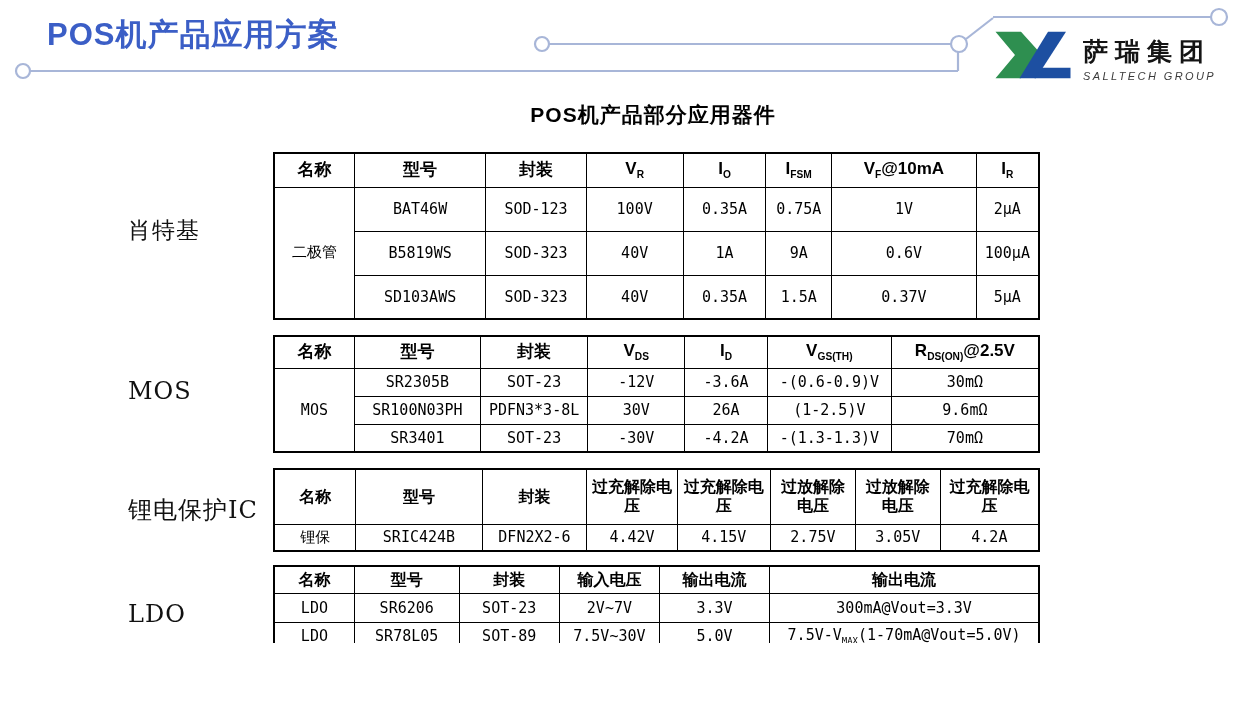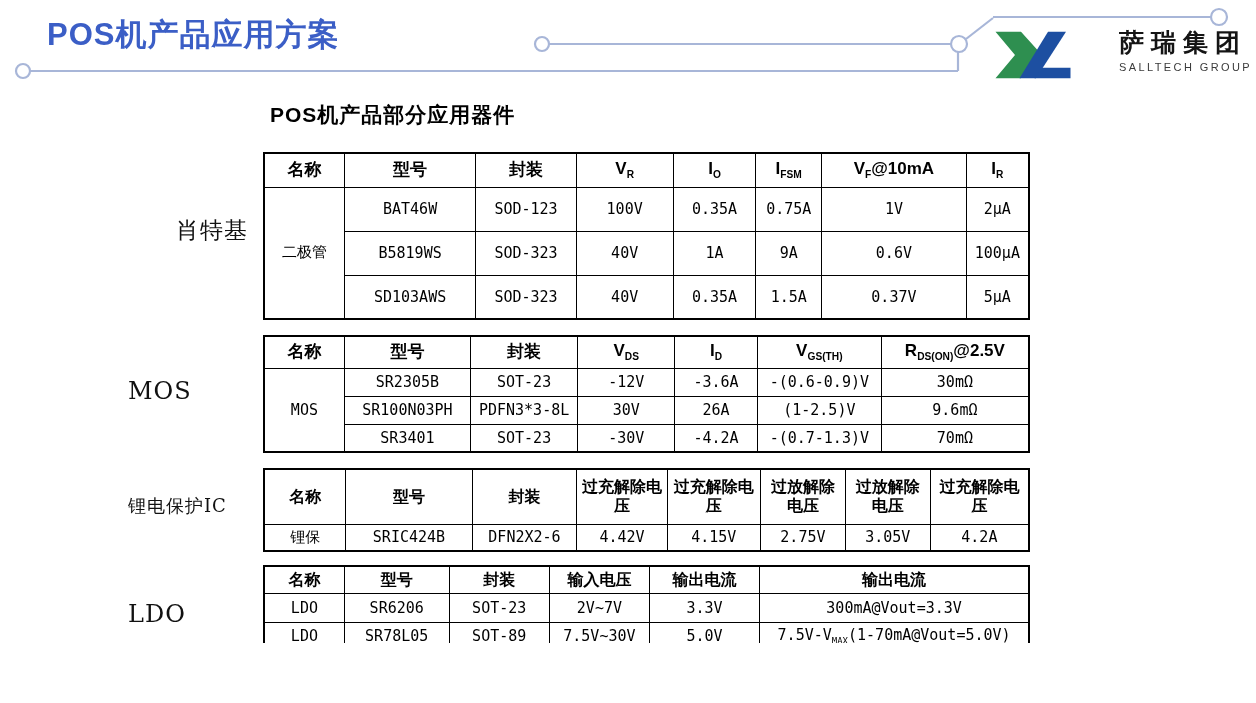--- a/index.html
+++ b/index.html
@@ -9,43 +9,43 @@
   }
   
   .decor{position:absolute;left:0;top:0;pointer-events:none;}
   
   .page-title{
     position:absolute;left:47px;top:14px;margin:0;
     font-size:31px;font-weight:800;letter-spacing:1px;
     color:#3b5ec6;font-family:"Liberation Sans",sans-serif;
   }
   
-  .logo{position:absolute;left:995px;top:28px;display:flex;align-items:flex-start;gap:36px;}
+  .logo{position:absolute;left:995px;top:28px;display:flex;align-items:flex-end;}
   .logo-mark{width:76px;height:54px;display:block;}
   .logo-text{margin-left:12px;}
   .logo-cn{font-size:25px;font-weight:700;letter-spacing:7px;color:#141414;line-height:1.15;white-space:nowrap;}
-  .logo-en{font-size:11px;font-weight:500;letter-spacing:2.4px;color:#3a3a3a;margin-top:4px;white-space:nowrap;}
+  .logo-en{font-size:11px;font-weight:500;letter-spacing:2.4px;color:#3a3a3a;margin-top:4px;white-space:nowrap;font-style:italic;}
   
   .content-heading{
     position:absolute;left:270px;top:101px;width:766px;margin:0;
-    text-align:left;font-size:21px;font-weight:700;letter-spacing:1px;color:#000;
+    text-align:center;font-size:21px;font-weight:700;letter-spacing:1px;color:#000;
   }
   
   .side-label{
     position:absolute;left:128px;color:#111;
     font-family:"DejaVu Serif","Liberation Serif",serif;
     font-size:23px;letter-spacing:1px;white-space:nowrap;
   }
-  #side-label-0{top:215px;margin-left:48px;}
+  #side-label-0{top:215px;}
   #side-label-1{top:377px;font-size:24px;}
-  #side-label-2{top:494px;font-size:18px;}
+  #side-label-2{top:494px;font-size:24px;}
   #side-label-3{top:600px;font-size:24px;}
   
   .spec-table{
-    position:absolute;left:263px;width:767px;
+    position:absolute;left:273px;width:767px;
     border-collapse:collapse;table-layout:fixed;
     background:#fff;
   }
   .spec-table th,.spec-table td{
     border:1px solid #000;text-align:center;vertical-align:middle;
     padding:0 2px;overflow:hidden;
   }
   .spec-table{border:2px solid #000;}
   .spec-table th{
     font-family:"Liberation Sans",sans-serif;font-weight:700;font-size:17px;color:#000;
@@ -204,21 +204,21 @@
           <td>30V</td>
           <td>26A</td>
           <td>(1-2.5)V</td>
           <td>9.6mΩ</td>
         </tr>
         <tr>
           <td>SR3401</td>
           <td>SOT-23</td>
           <td>-30V</td>
           <td>-4.2A</td>
-          <td>-(0.7-1.3)V</td>
+          <td>-(1.3-1.3)V</td>
           <td>70mΩ</td>
         </tr>
       </tbody>
     </table>
   <table class="spec-table" id="table-2">
       <colgroup>
         <col style="width: 10.7%;">
         <col style="width: 16.5%;">
         <col style="width: 13.7%;">
         <col style="width: 11.8%;">

